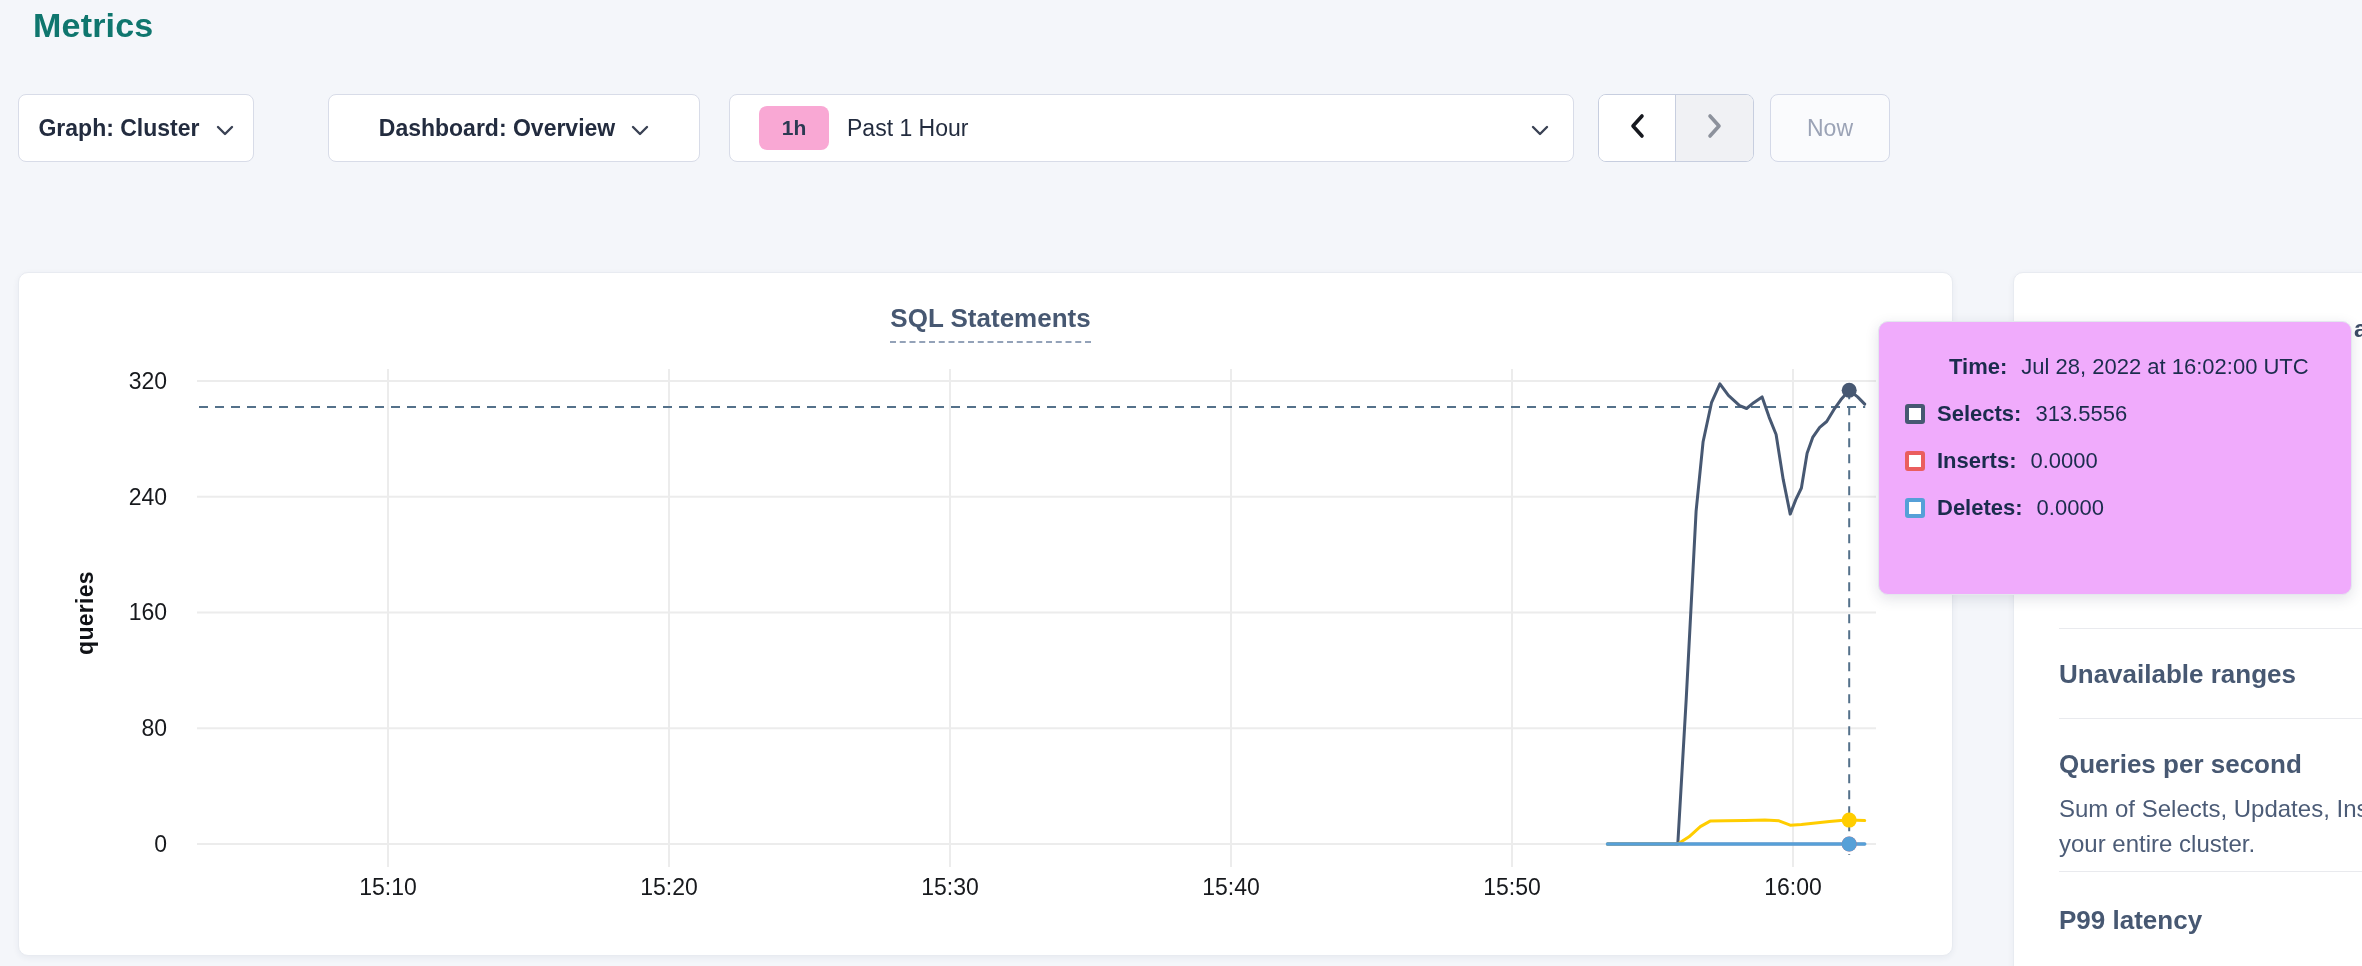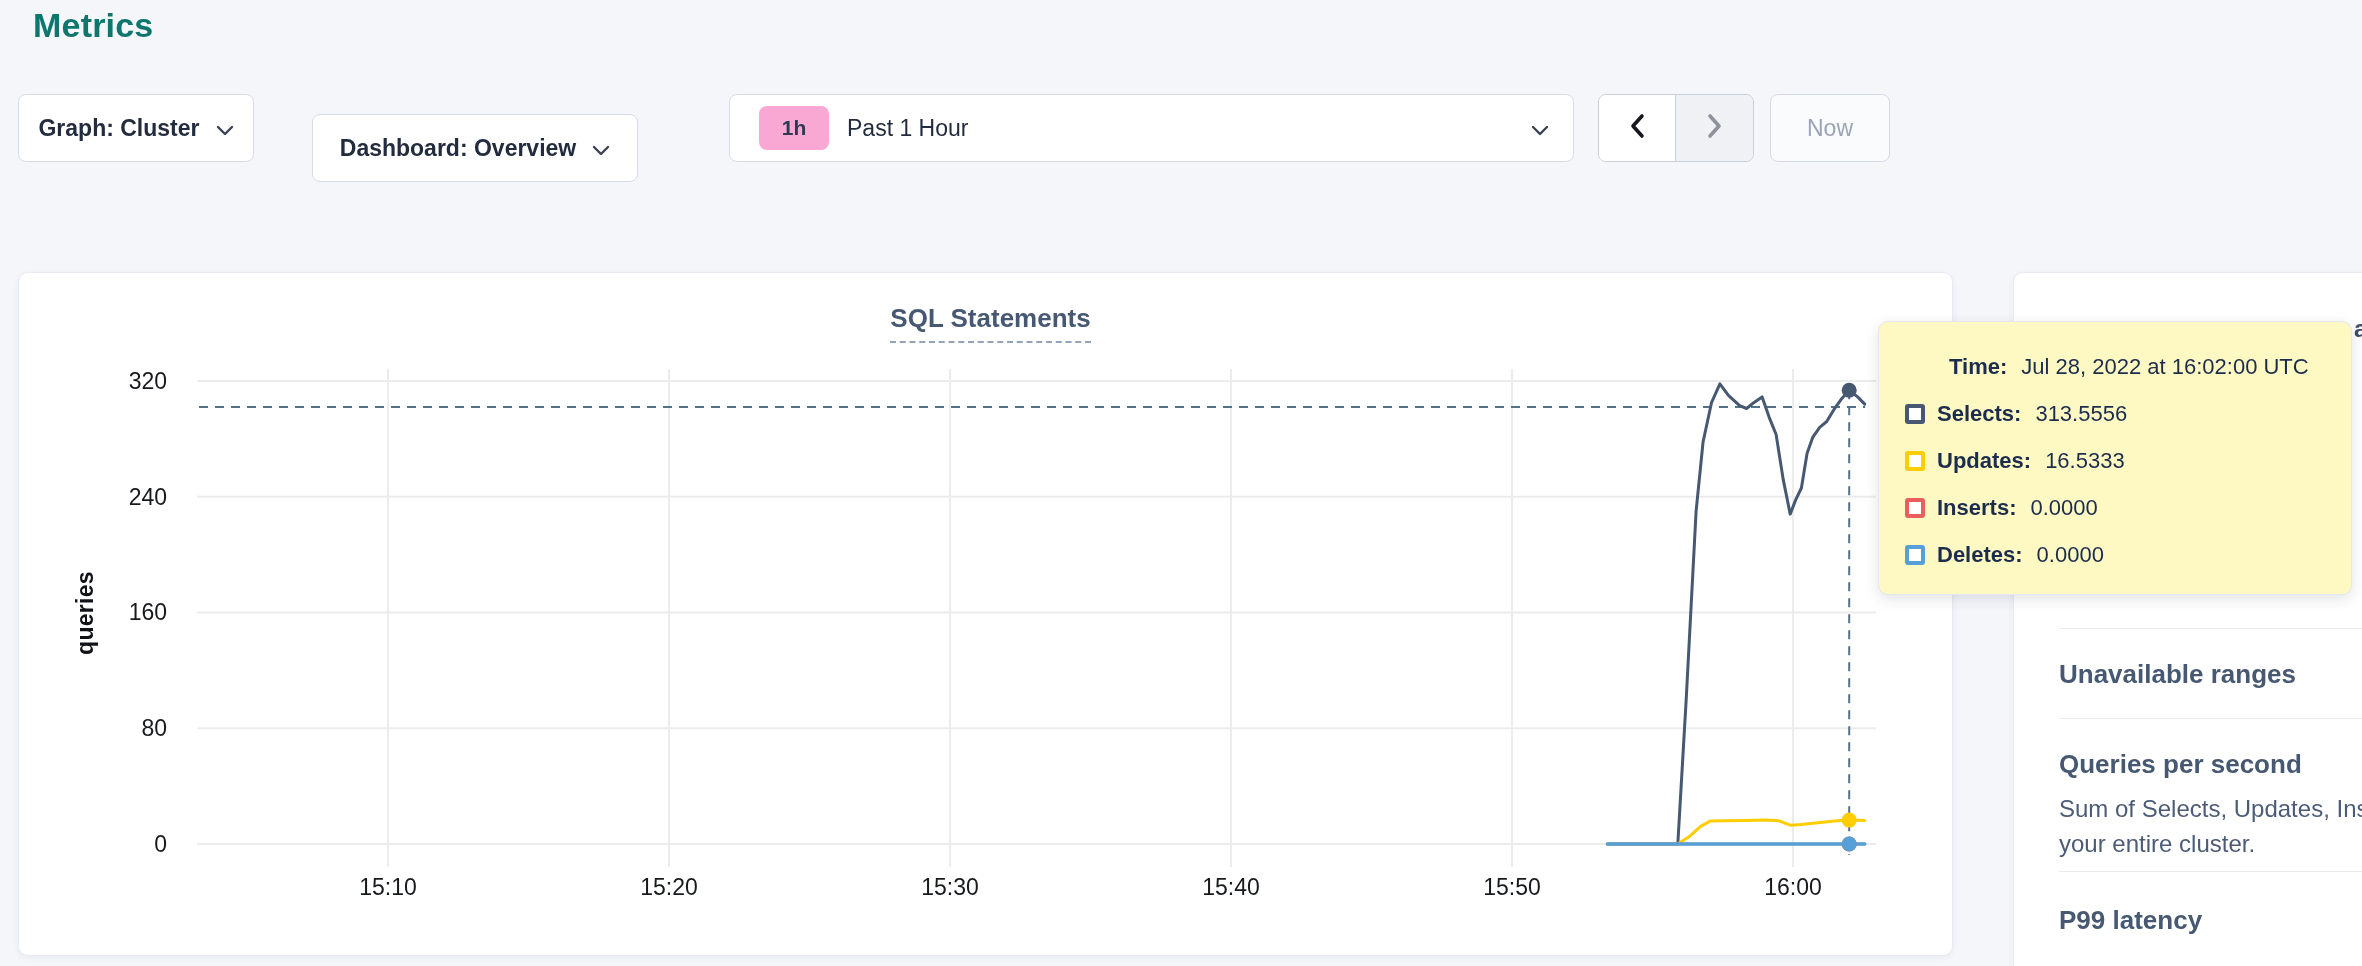--- a/index.html
+++ b/index.html
@@ -18,21 +18,21 @@
   
   .btn {
     position:absolute; top:94px; height:68px;
     background:#fff; border:1px solid #d8dce8; border-radius:8px;
     display:flex; align-items:center; justify-content:center;
     font-size:23px; color:#232c3f; cursor:pointer;
   }
   .btn .lbl { font-weight:700; }
   .chev { margin-left:16px; display:inline-block; }
   .btn-graph { left:18px; width:236px; }
-  .btn-dashboard { left:312px; width:326px;margin-top:20px; }
+  .btn-dashboard { left:328px; width:372px; }
   .btn-time { left:729px; width:845px; justify-content:flex-start; padding:0 24px 0 29px; }
   .time-badge {
     width:70px; height:44px; background:#f9a8d4; border-radius:8px;
     display:flex; align-items:center; justify-content:center;
     font-size:21px; font-weight:700; color:#2c3a52; margin-right:18px;
   }
   .time-label { font-weight:500; color:#232c3f; }
   .btn-time .chev { margin-left:auto; }
   .arrow-group {
     position:absolute; left:1598px; top:94px; width:156px; height:68px;
@@ -60,21 +60,21 @@
   .y-axis-label {
     position:absolute; left:66px; top:340px;
     transform:translate(-50%,-50%) rotate(-90deg);
     font-size:23px; font-weight:700; color:#101216; letter-spacing:.3px;
   }
   #chart-svg { position:absolute; left:0; top:0; }
   #chart-svg text { font-family:"Liberation Sans", sans-serif; }
   
   .tooltip {
     position:absolute; left:1878px; top:321px; width:474px; height:274px;
-    background:#fef9c3; border:1px solid #e4e7ee; border-radius:10px;
+    background:#f0abfc; border:1px solid #e4e7ee; border-radius:10px;
     box-shadow:0 4px 14px rgba(30,40,70,.13); z-index:20;
     padding:28px 26px 26px 26px;
     display:flex; flex-direction:column; gap:14px;
     font-size:22px; color:#1b2c4d;
   }
   .tt-row { display:flex; align-items:center; line-height:33px; white-space:nowrap; }
   .tt-row-time { margin-left:44px; }
   .tt-label { font-weight:700; }
   .tt-value { margin-left:14px; }
   .tt-swatch {
@@ -201,25 +201,20 @@
   <div class="tt-row tt-row-time">
     <span class="tt-label">Time:</span>
     <span class="tt-value">Jul 28, 2022 at 16:02:00 UTC</span>
   </div>
   <div class="tt-row">
     <span class="tt-swatch" style="border-color: rgb(71, 88, 114);"></span>
     <span class="tt-label">Selects:</span>
     <span class="tt-value">313.5556</span>
   </div>
   <div class="tt-row">
-    <span class="tt-swatch" style="border-color: rgb(255, 205, 0);"></span>
-    <span class="tt-label">Updates:</span>
-    <span class="tt-value">16.5333</span>
-  </div>
-  <div class="tt-row">
     <span class="tt-swatch" style="border-color: rgb(234, 94, 94);"></span>
     <span class="tt-label">Inserts:</span>
     <span class="tt-value">0.0000</span>
   </div>
   <div class="tt-row">
     <span class="tt-swatch" style="border-color: rgb(86, 160, 216);"></span>
     <span class="tt-label">Deletes:</span>
     <span class="tt-value">0.0000</span>
   </div>
 </div>

